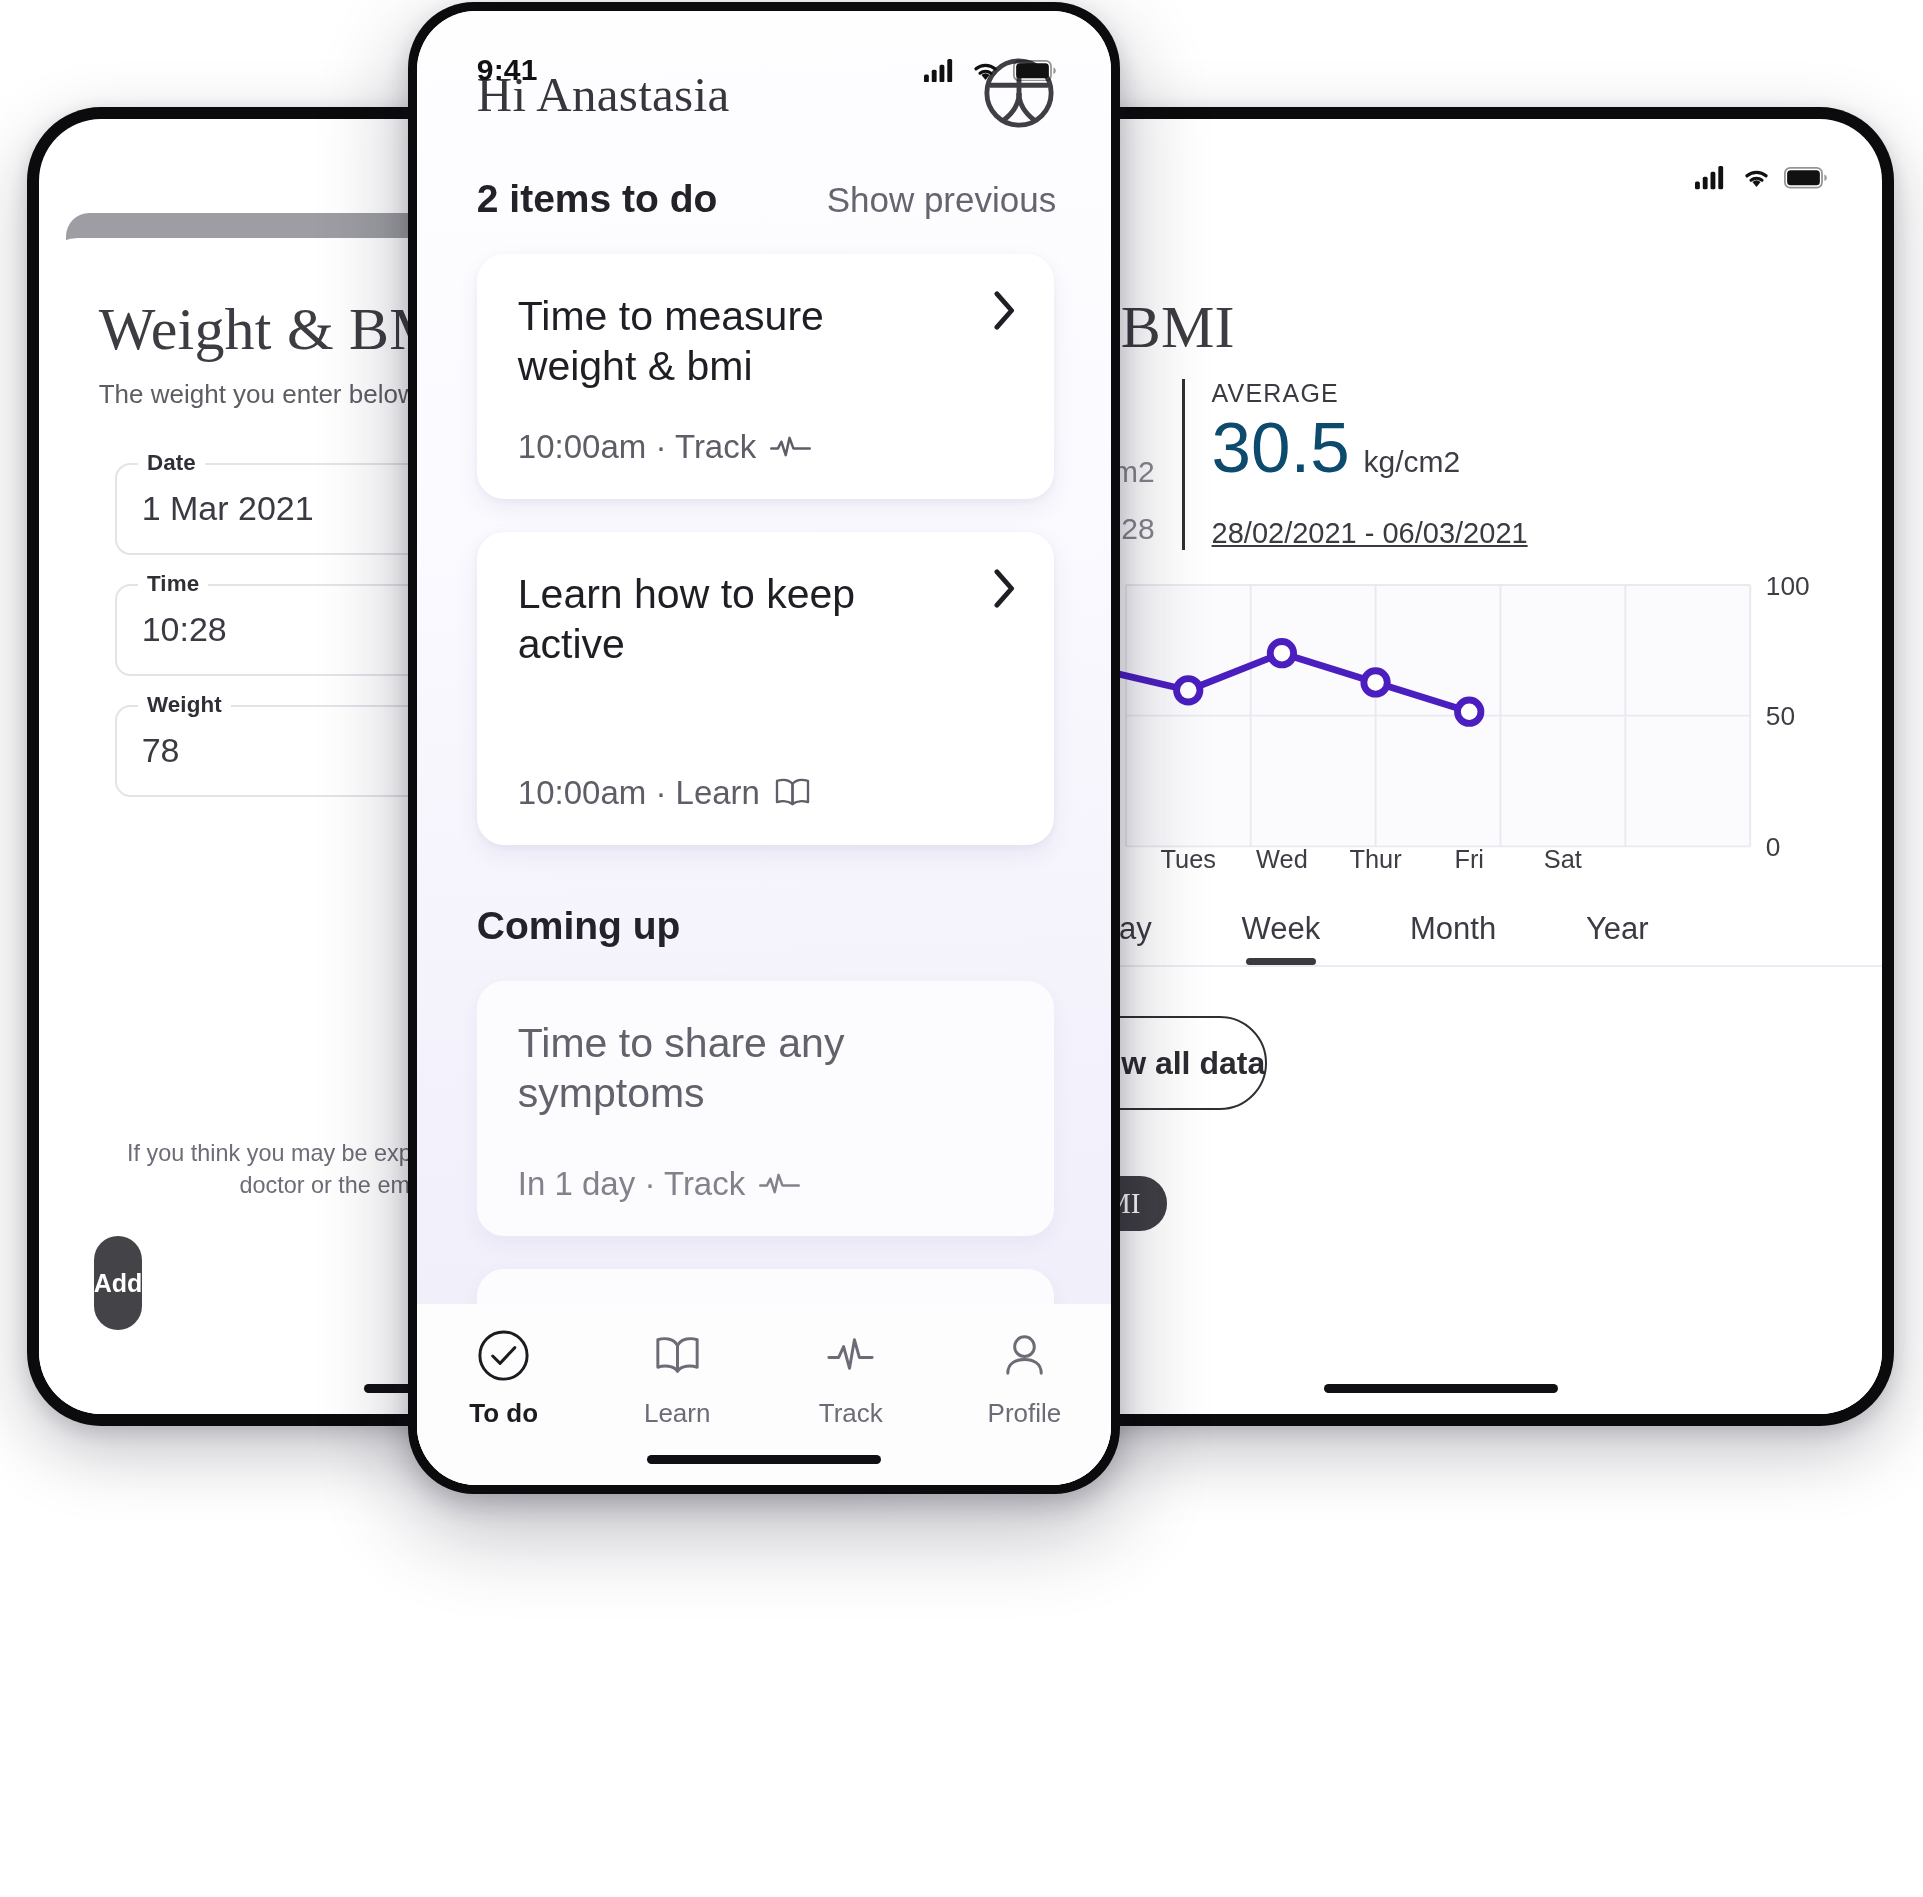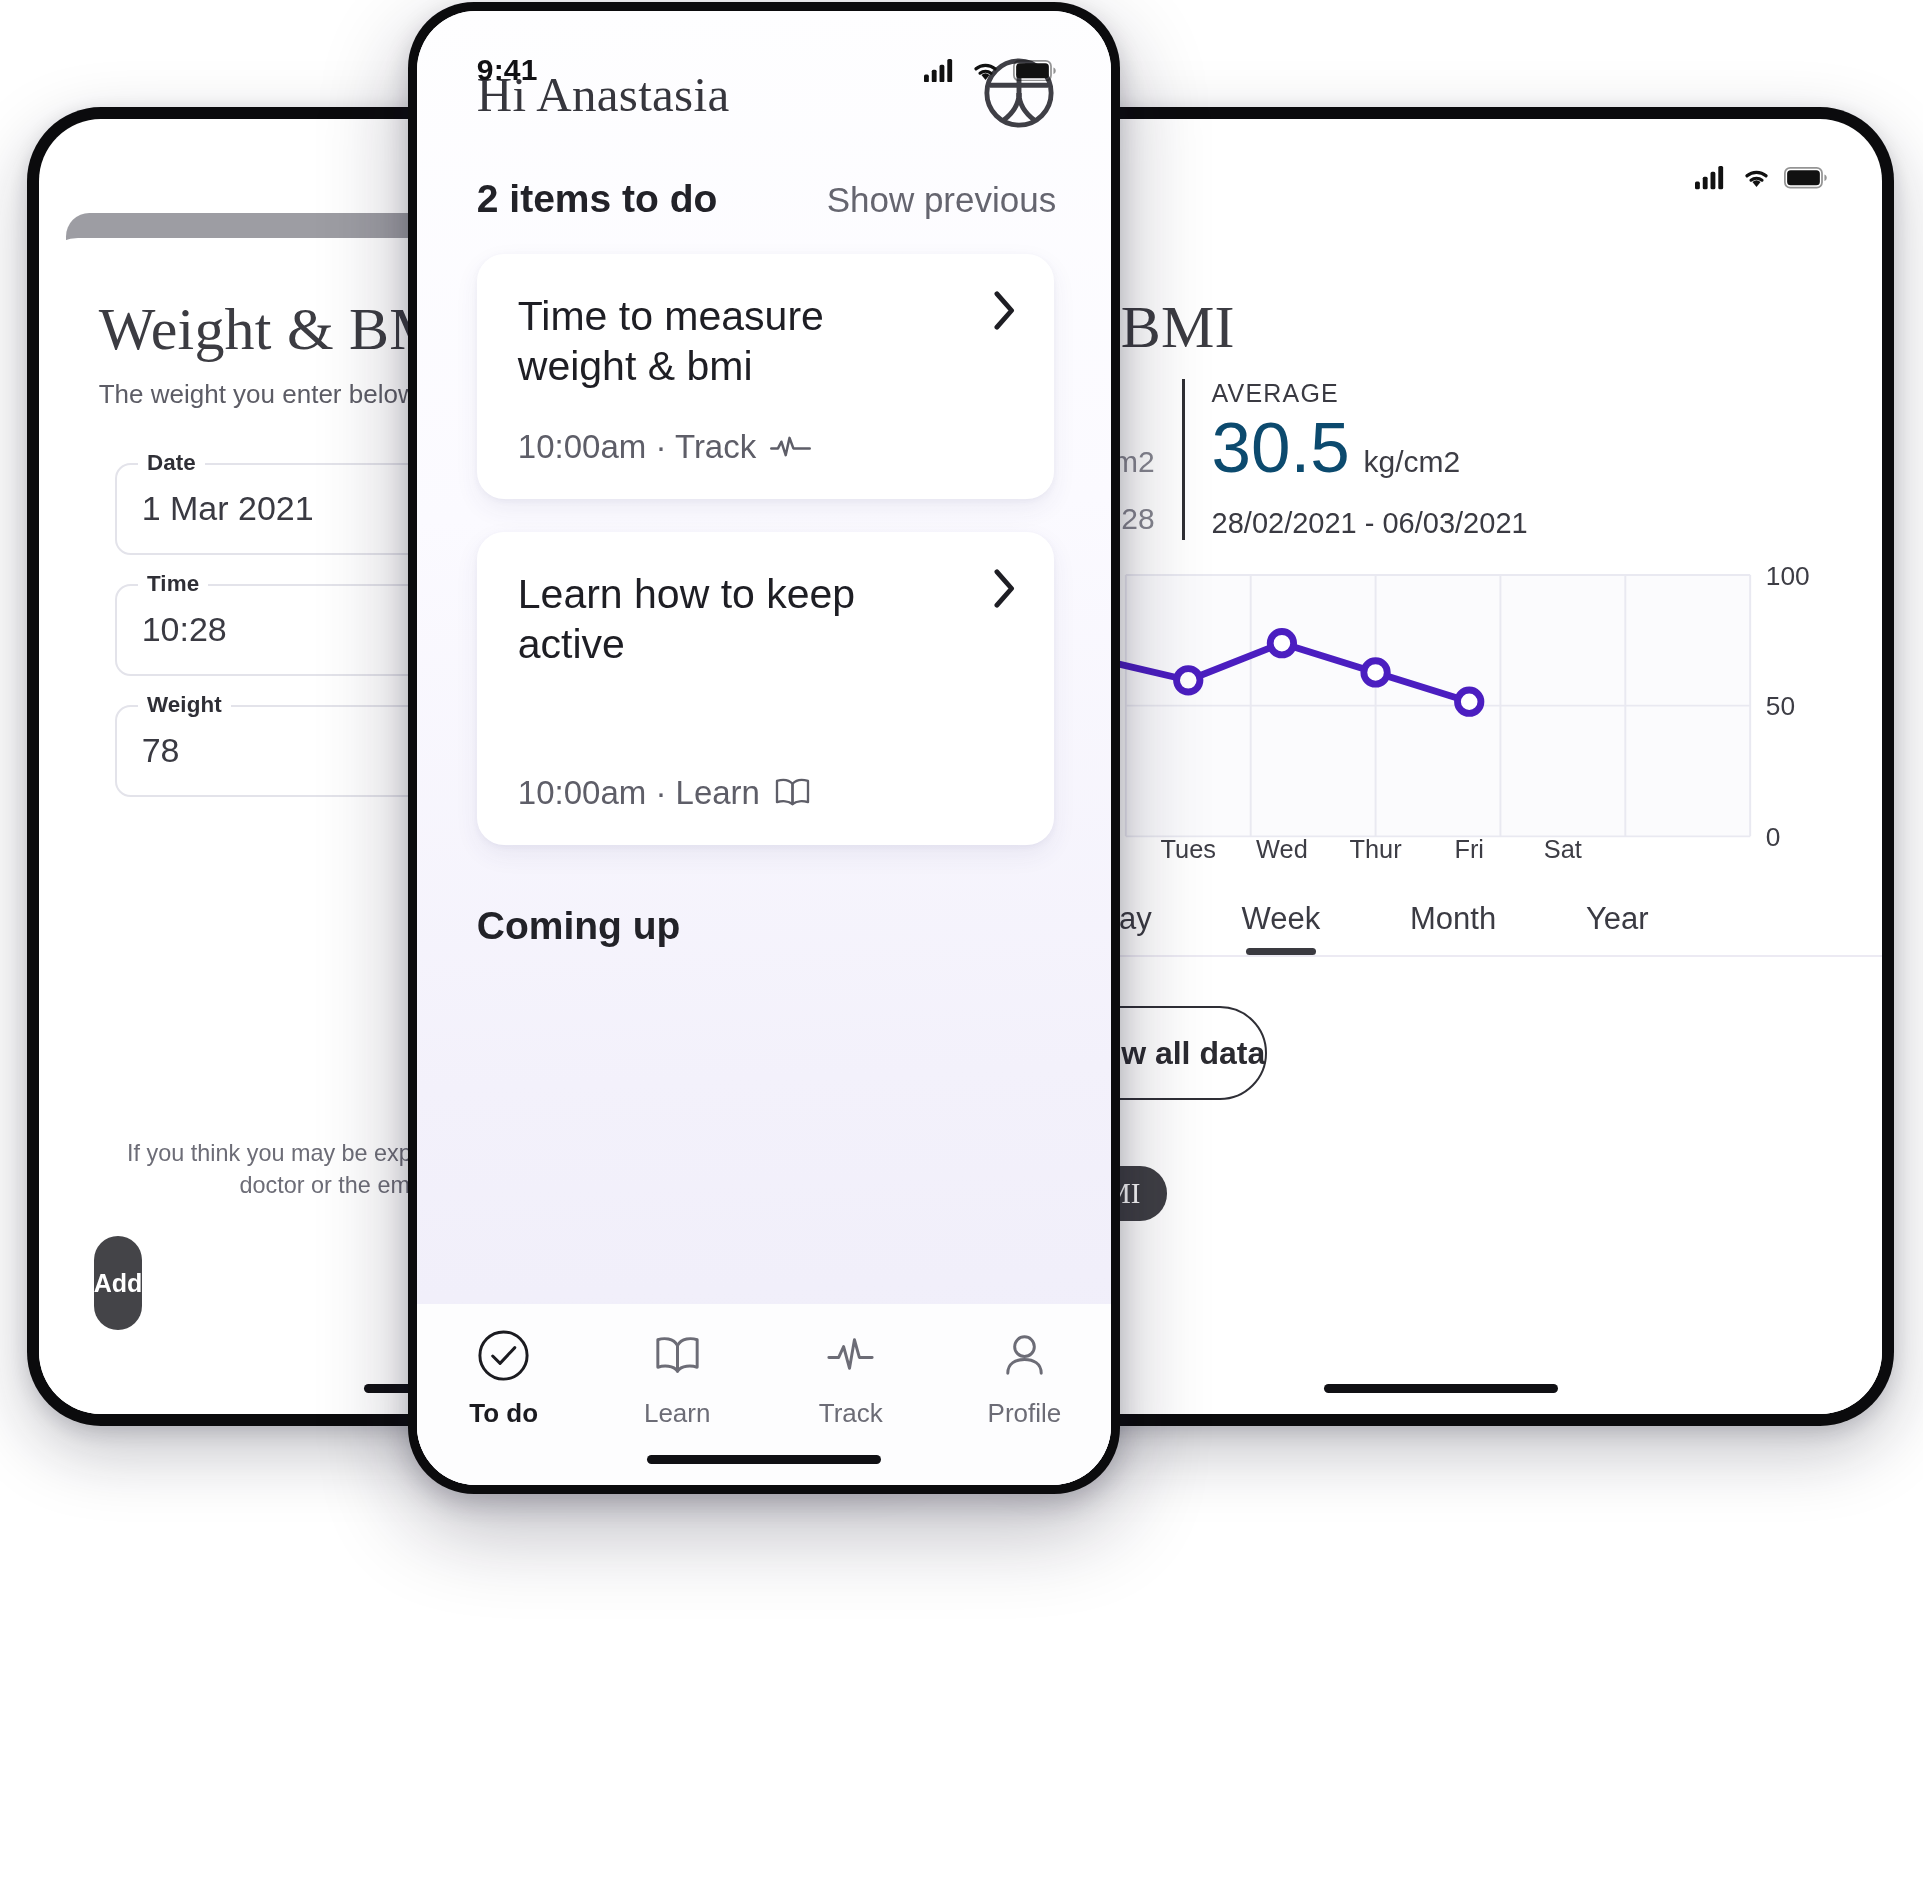--- a/index.html
+++ b/index.html
@@ -280,21 +280,21 @@
               <div class="lhs-faded">m2</div>
               <div class="lhs-faded" style="margin-top:23.4px;">:28</div>
             </div>
             <div class="avg-divider"></div>
             <div class="avg-col">
               <div class="avg-cap">AVERAGE</div>
               <div style="display:flex; align-items:baseline; gap:13.7px; margin-top:2px;">
                 <span class="avg-big">30.5</span>
                 <span class="avg-unit">kg/cm2</span>
               </div>
-              <div class="avg-range" style="margin-top:20px;">28/02/2021 - 06/03/2021</div>
+              <div class="avg-range" style="margin-top:30px;text-decoration:underline;">28/02/2021 - 06/03/2021</div>
             </div>
           </div>
         </div>
 
         <div class="chart-wrap" style="margin: 25px 0 0 0; height: 293px;">
           <svg width="878" height="293" viewBox="0 0 900 300" style="display:block;">
             <rect x="130" y="10" width="640" height="268" fill="#fbfbfd"></rect>
             <g stroke="#e9e9f1" stroke-width="2">
               <line x1="130" y1="10" x2="770" y2="10"></line>
               <line x1="130" y1="144" x2="770" y2="144"></line>
@@ -424,20 +424,35 @@
             <svg class="chev" viewBox="0 0 22 40">
               <path d="M3 3 L18 20 L3 37" fill="none" stroke="#1e1e24" stroke-width="5" stroke-linecap="round" stroke-linejoin="round"></path>
             </svg>
           </div>
         </div>
 
         <div style="padding: 59px 55px 0 60px;">
           <div class="section-h">Coming up</div>
         </div>
 
+        <div style="padding: 33px 57px 0 60px;">
+          <div class="card dim" style="min-height:191px;">
+            <div class="card-title">Time to share any symptoms</div>
+            <div class="card-meta" style="margin-top: 47px;">
+              <span>In 1 day · Track</span>
+              <svg width="41" height="25" viewBox="0 0 42 26">
+                <path d="M1 15 H8 L11.5 8 L16 22 L20 4 L24 15 H41" fill="none" stroke="#82828c" stroke-width="2.6" stroke-linecap="round" stroke-linejoin="round"></path>
+              </svg>
+            </div>
+          </div>
+
+          <div class="card dim" style="min-height:191px; margin-top: 33px;">
+            <div class="card-title">Time to take a photo</div>
+          </div>
+        </div>
 
         <div class="tabbar">
           <div class="tab active">
             <svg width="59" height="59" viewBox="0 0 60 60">
               <circle cx="30" cy="30" r="24" fill="none" stroke="#1b1b20" stroke-width="3"></circle>
               <path d="M19 30.5 L26.5 38 L41.5 22" fill="none" stroke="#1b1b20" stroke-width="3" stroke-linecap="round" stroke-linejoin="round"></path>
             </svg>
             <span class="tab-label">To do</span>
           </div>
           <div class="tab">

